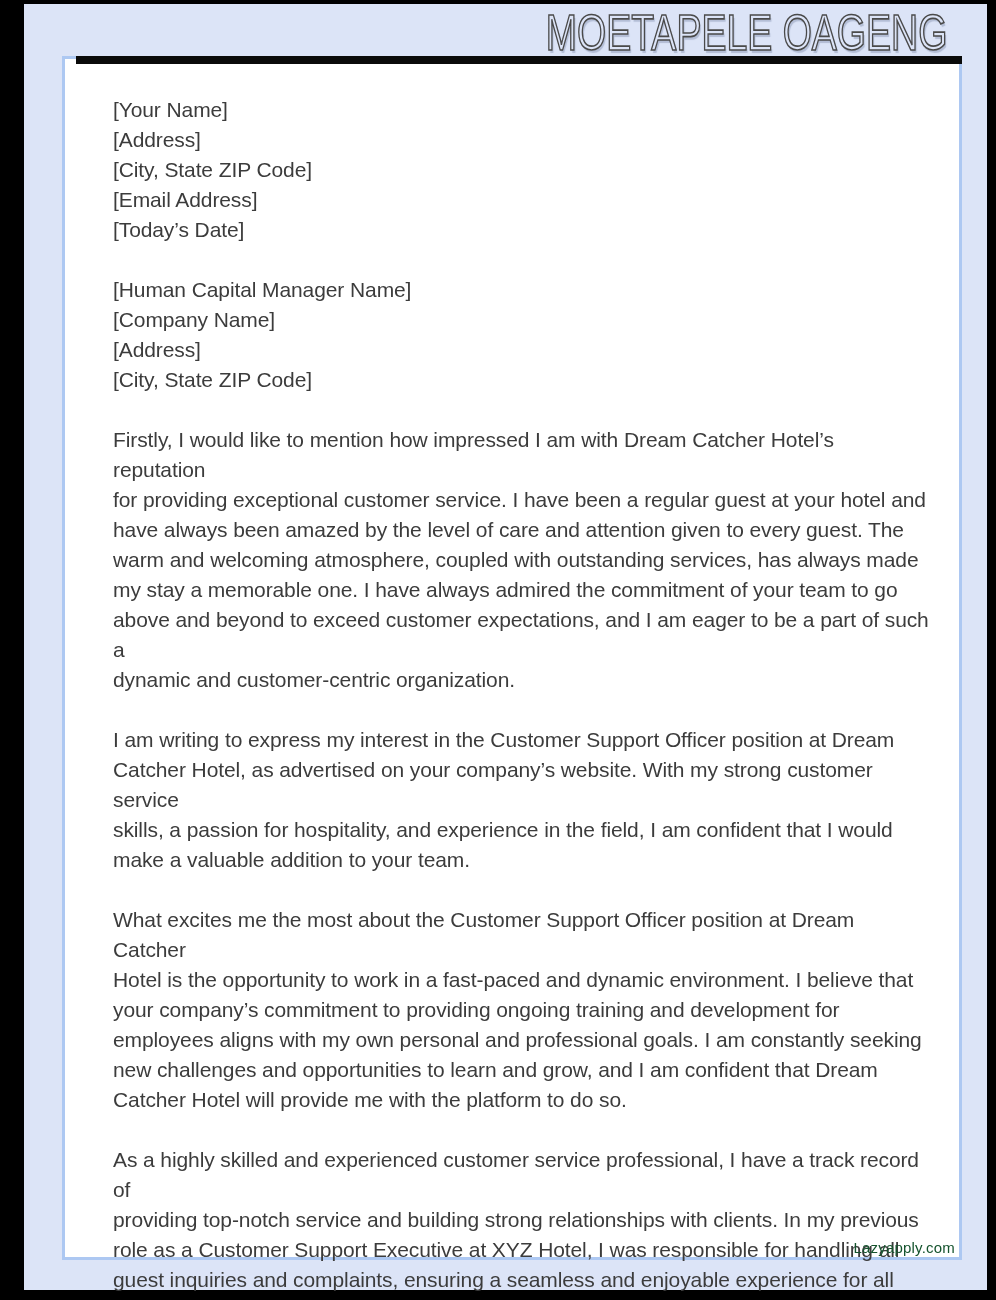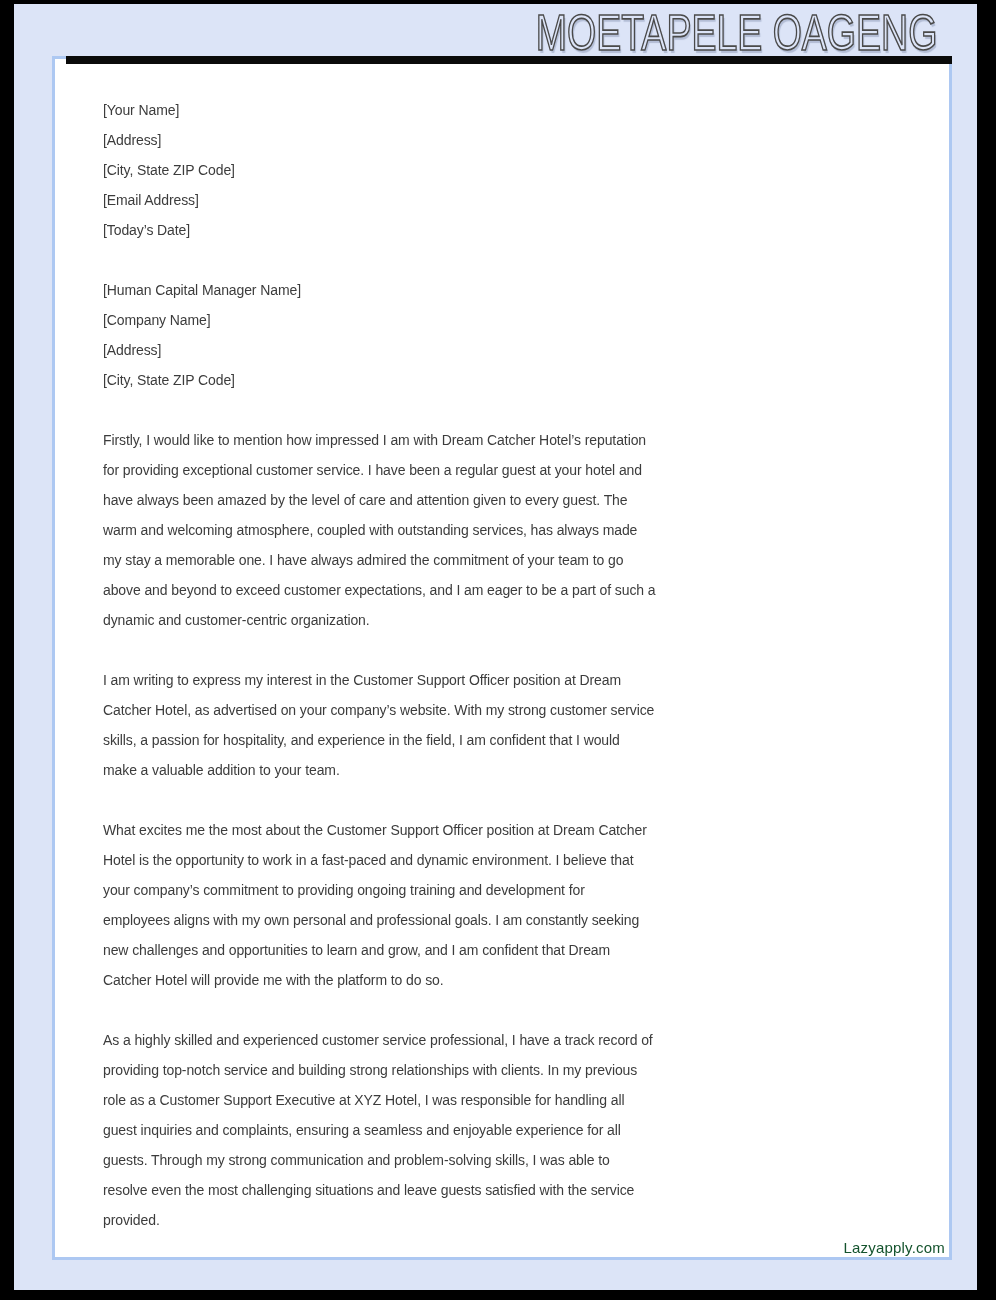--- a/index.html
+++ b/index.html
@@ -5,21 +5,21 @@
   * { margin: 0; padding: 0; box-sizing: border-box; }
   html, body { width: 996px; height: 1300px; }
   body {
     background: #000000;
     position: relative;
     font-family: "Liberation Sans", sans-serif;
     overflow: hidden;
   }
   .page {
     position: absolute;
-    left: 14px; top: 4px;
+    left: 24px; top: 4px;
     width: 963px; height: 1286px;
     background: #dce4f7;
   }
   .letterhead {
     position: absolute;
     top: 0; right: 40px;
     height: 54px;
     display: flex;
     align-items: flex-end;
     justify-content: flex-end;
@@ -46,21 +46,21 @@
     position: absolute;
     left: 38px; top: 52px;
     width: 900px; height: 1204px;
     background: #ffffff;
     border: 3px solid #adc8f2;
     padding: 36px 28px 0 48px;
     z-index: 1;
   }
   .block {
     white-space: pre-line;
-    font-size: 14px;
+    font-size: 21px;
     line-height: 30px;
     letter-spacing: -0.1px;
     color: #3c3c3c;
     margin-bottom: 30px;
   }
   .watermark {
     position: absolute;
     right: 4px; bottom: 1px;
     font-size: 15px;
     letter-spacing: 0.2px;

